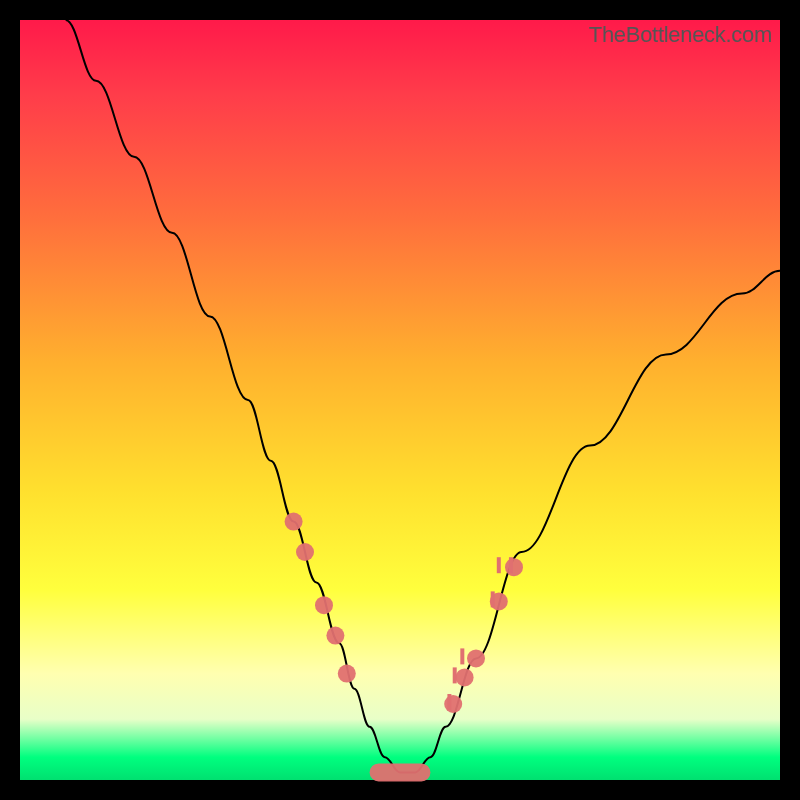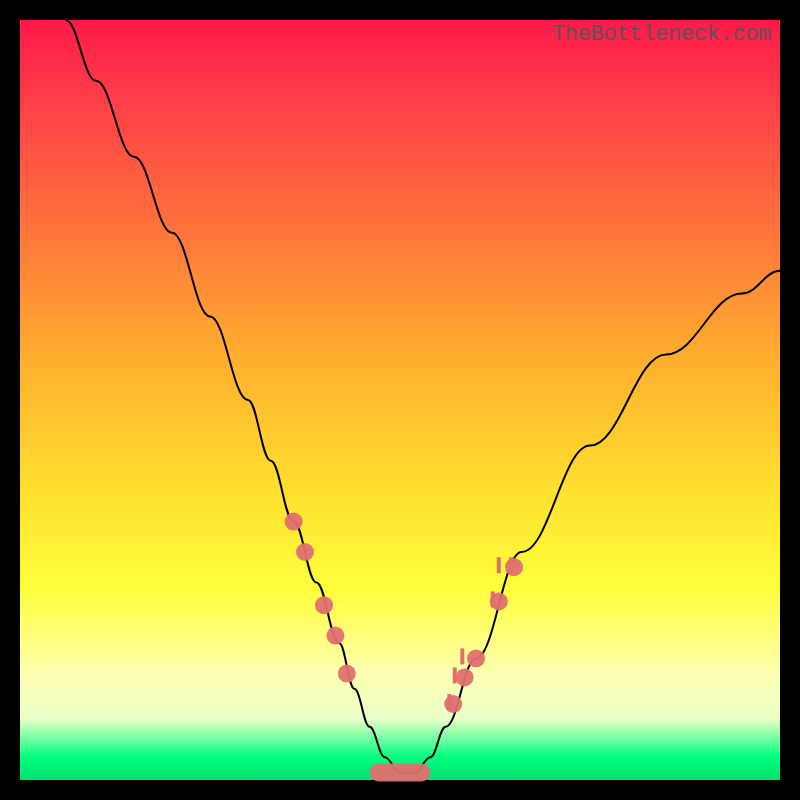--- a/index.html
+++ b/index.html
@@ -22,21 +22,21 @@
       #e8ffc8 92%,
       #00ff7f 97%,
       #00e070 100%);
   }
   .watermark {
     position: absolute;
     top: 2px;
     right: 8px;
     font-size: 22px;
     color: #555;
-    font-family: Liberation Mono, monospace;
+    font-family: Liberation Sans, sans-serif;
     letter-spacing: -0.3px;
   }
   svg.plot {
     position: absolute;
     left: 0; top: 0;
     width: 100%; height: 100%;
     overflow: visible;
   }
   .curve {
     fill: none;

